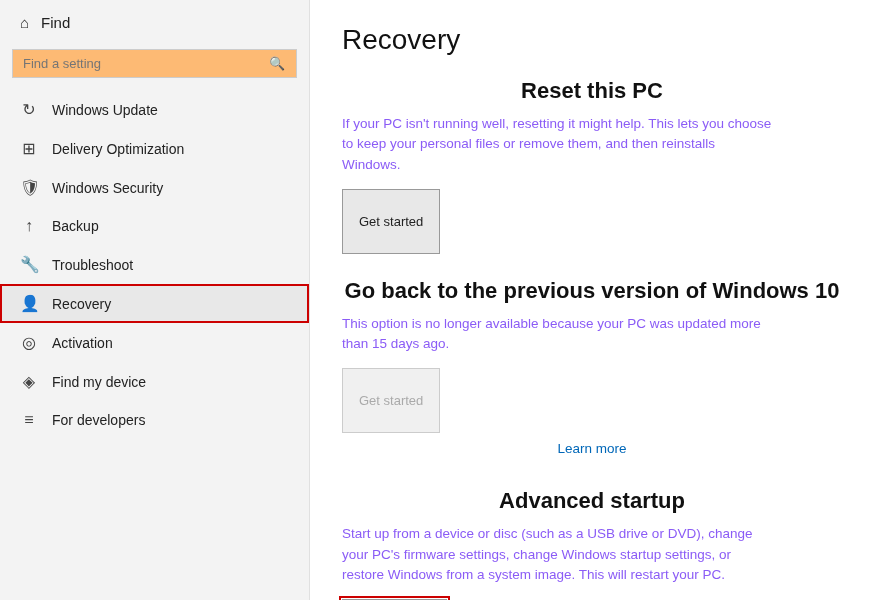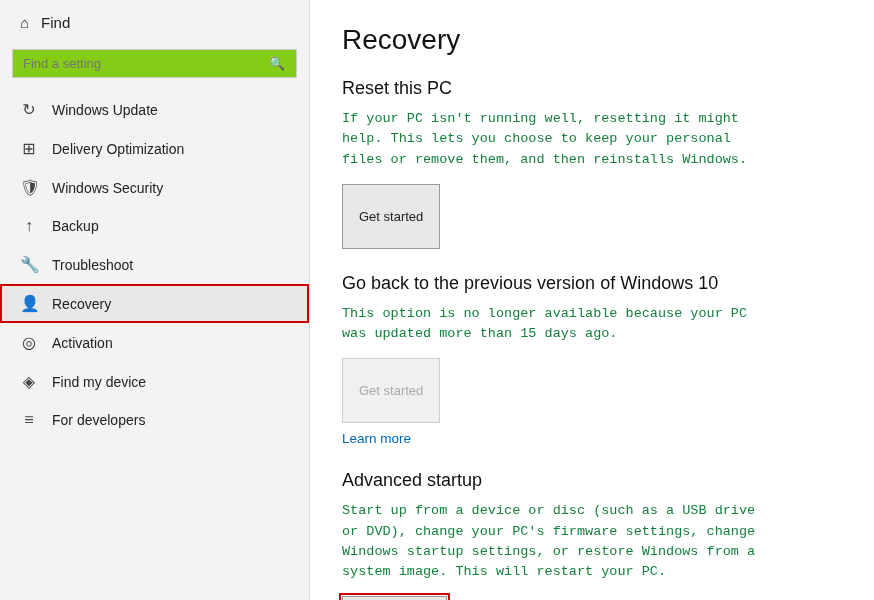--- a/index.html
+++ b/index.html
@@ -32,21 +32,21 @@
       padding: 14px 20px;
       cursor: pointer;
       font-size: 15px;
       color: #222;
     }
 
     .search-box {
       margin: 4px 12px 12px 12px;
       display: flex;
       align-items: center;
-      background: #84cc16;
+      background: #fdba74;
       border: 1px solid #ccc;
       padding: 6px 10px;
     }
     .search-box input {
       border: none;
       outline: none;
       flex: 1;
       font-size: 13px;
       background: transparent;
       color: #555;
@@ -95,33 +95,33 @@
     }
 
     .page-title {
       font-size: 28px;
       font-weight: 300;
       color: #111;
       margin-bottom: 22px;
     }
 
     .section-title {
-      font-size: 18px;
-      font-weight: 400;
+      font-size: 22px;
+      font-weight: 700;
       color: #111;
       margin-bottom: 10px;
+      text-align: center;
     }
 
     .section-desc {
       font-size: 13.5px;
-      color: #15803d;
+      color: #8b5cf6;
       line-height: 1.5;
       margin-bottom: 14px;
       max-width: 430px;
-      font-family: Liberation Mono, monospace;
     }
 
     .btn {
       padding: 24px 16px;
       font-size: 13px;
       border: 1px solid #999;
       background: #e8e8e8;
       cursor: pointer;
       color: #222;
       margin-bottom: 24px;
@@ -135,22 +135,23 @@
     .btn.restart-btn {
       outline: 2px solid #cc0000;
       outline-offset: 1px;
     }
 
     .learn-more {
       color: #0067b8;
       text-decoration: none;
       font-size: 13.5px;
       display: block;
-      margin-bottom: 24px;
+      margin-bottom: 32px;
       margin-top: -16px;
+      text-align: center;
     }
   </style>
 </head>
 <body>
 
 <nav class="sidebar">
   <div class="sidebar-home">
     <span class="icon">⌂</span>
     <span>Find</span>
   </div>

